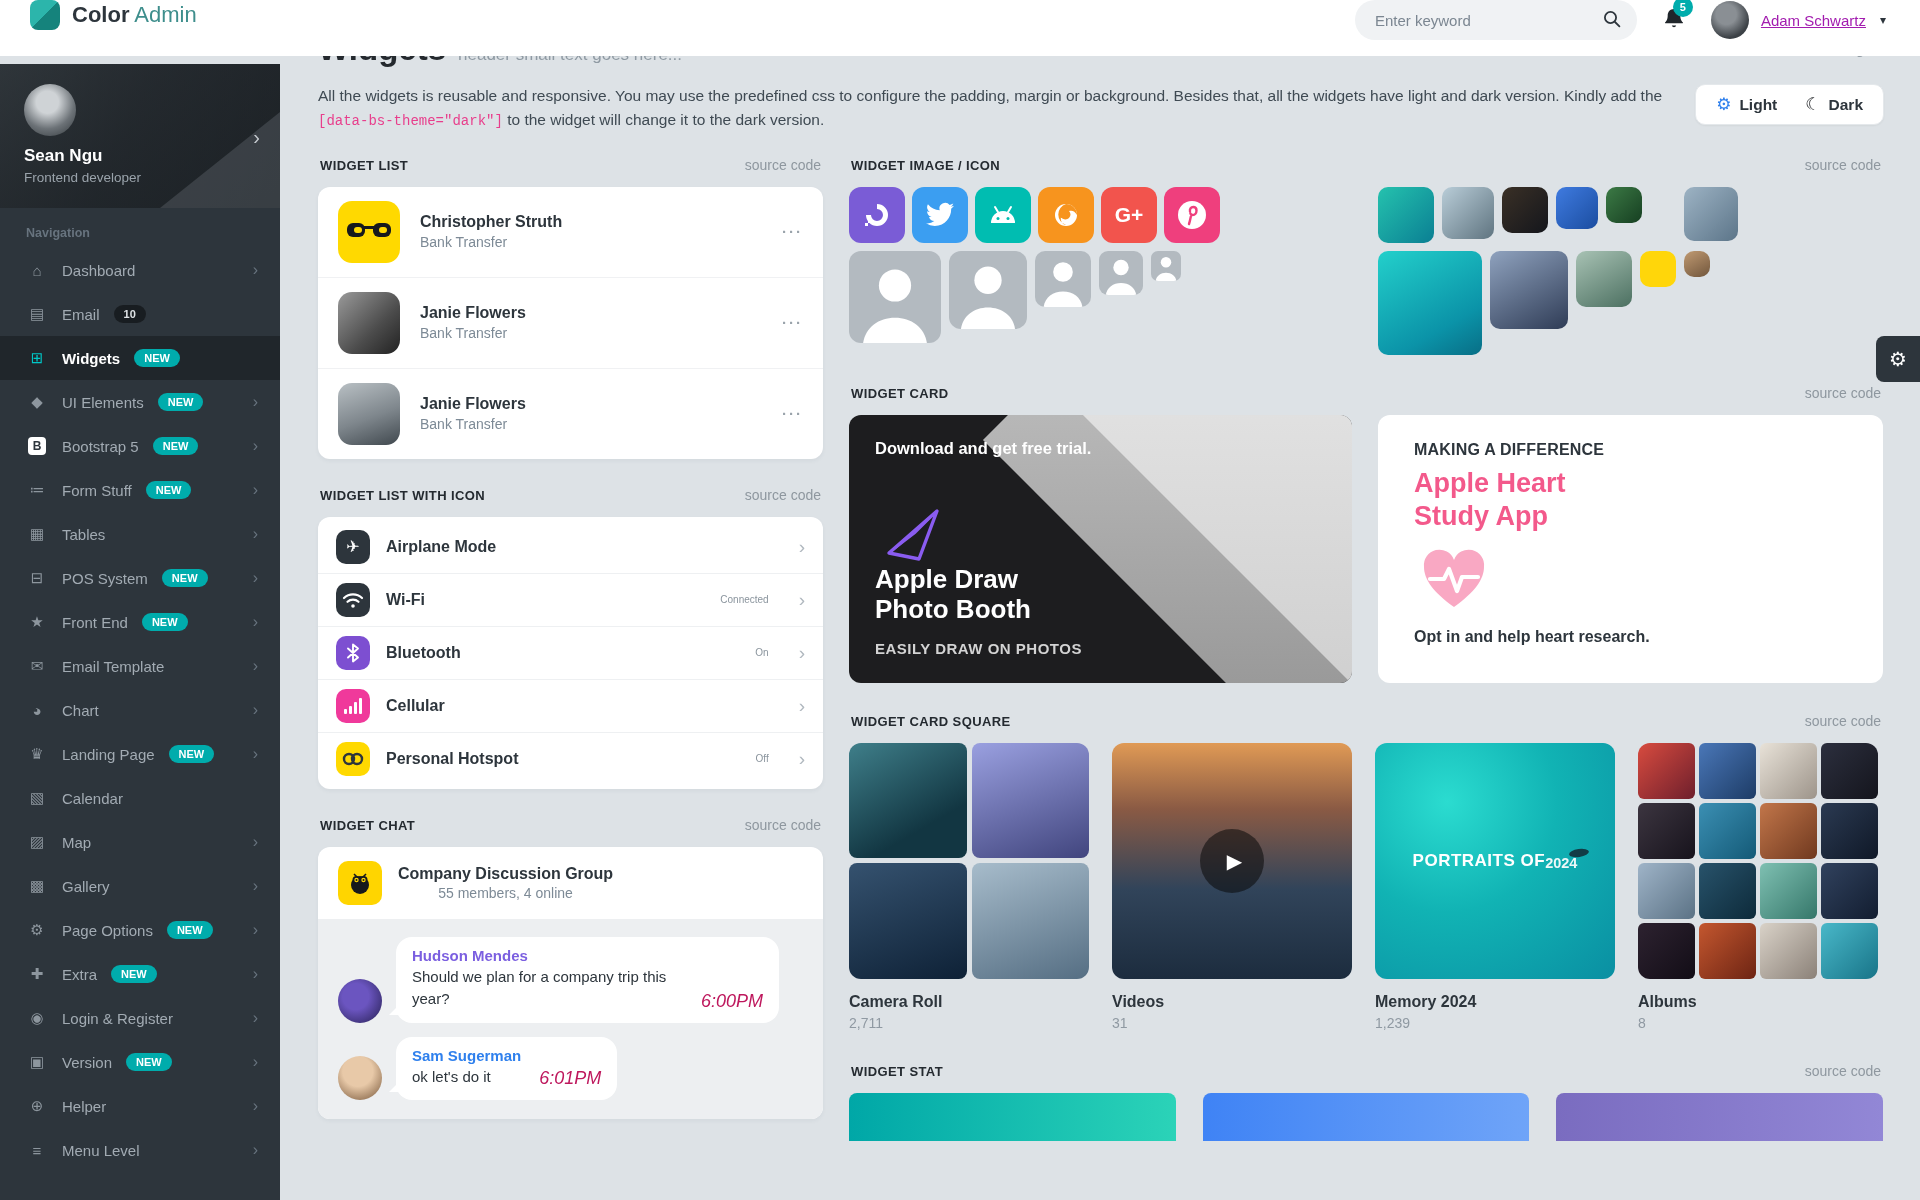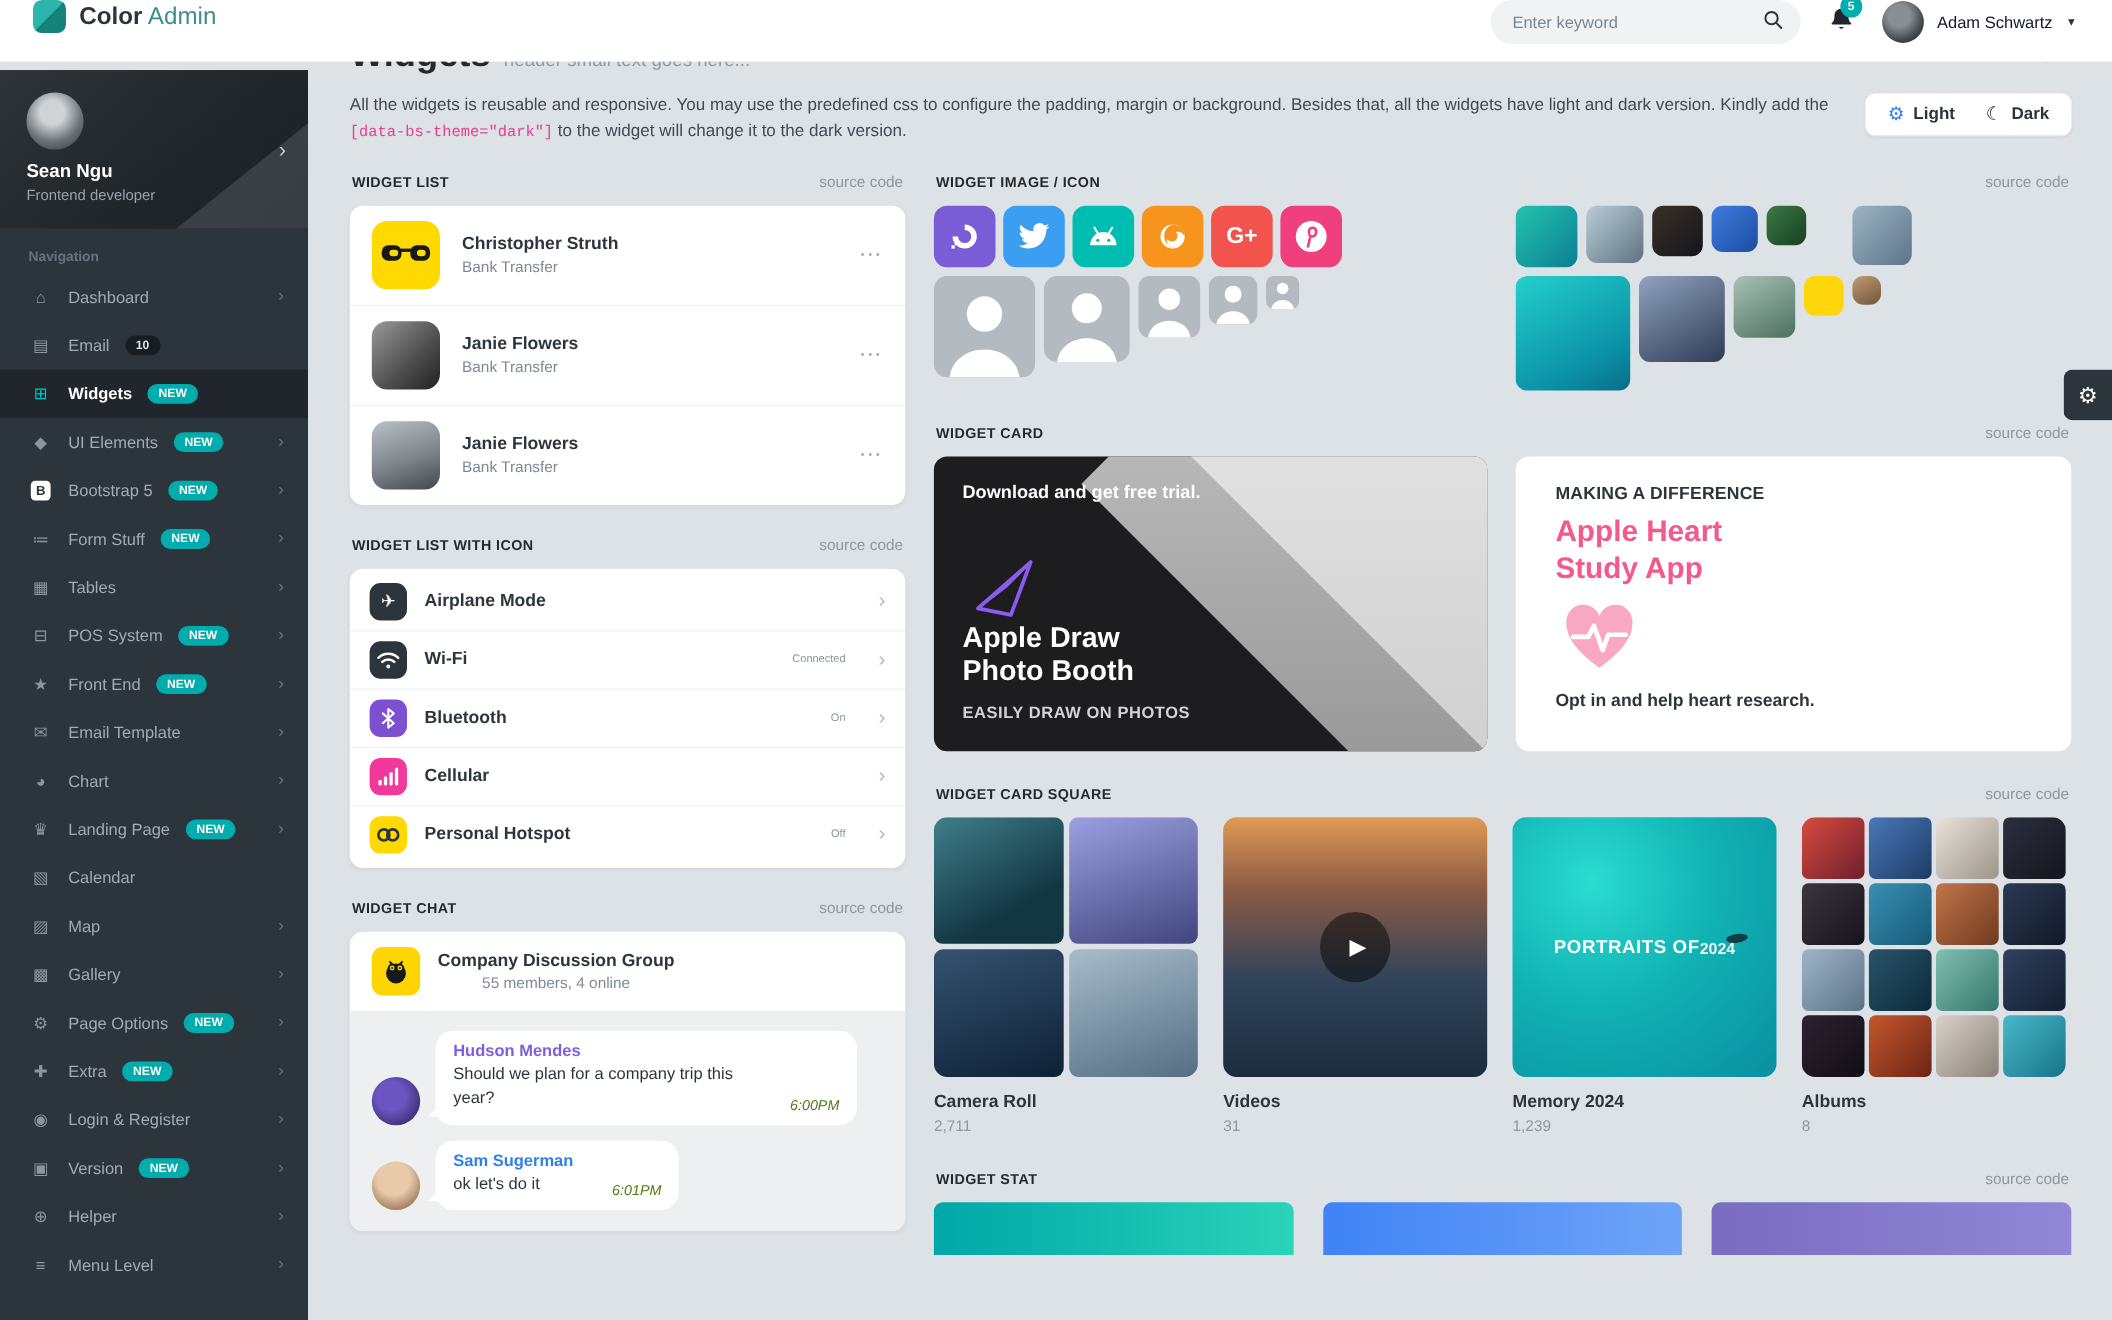--- a/index.html
+++ b/index.html
@@ -14,21 +14,21 @@
   .brand-text b { font-weight:700; }
   .brand-text .lite { color:#3e8e8c; font-weight:400; }
   .topbar-right { margin-left:auto; display:flex; align-items:center; gap:26px; }
   .search-pill { display:flex; align-items:center; width:282px; height:40px; background:#f0f2f4; border-radius:40px; padding:0 16px 0 20px; }
   .search-pill input { border:0; outline:0; background:transparent; flex:1; font-size:15px; color:#2d353c; font-family:inherit; }
   .search-pill input::placeholder { color:#7b8691; }
   .icon-btn { position:relative; cursor:pointer; }
   .badge-dot { position:absolute; top:-10px; left:10px; background:#00acac; color:#fff; font-size:11px; font-weight:700; min-width:20px; height:20px; border-radius:20px; display:flex; align-items:center; justify-content:center; padding:0 5px; }
   .user-menu { display:flex; align-items:center; gap:12px; cursor:pointer; }
   .user-avatar { width:38px; height:38px; border-radius:50%; background:radial-gradient(circle at 40% 35%,#8a8f94 0 30%,#3c4146 70%); }
-  .user-name { font-size:15px; color:#0f172a; }
+  .user-name { font-size:15px; color:#a21caf;text-decoration:underline; }
   .caret { font-size:12px; color:#2d353c; margin-left:2px; }
 
   
   .sidebar { position:fixed; top:64px; left:0; bottom:0; width:280px; background:#2d353c; z-index:20; }
   .profile { position:relative; height:144px; padding:20px 24px; background:
       linear-gradient(rgba(25,30,34,.55),rgba(25,30,34,.7)),
       linear-gradient(115deg,#4a5258 0%,#33393f 45%,#24292e 100%); overflow:hidden; }
   .profile::after { content:""; position:absolute; right:-30px; bottom:0; width:0; height:0; border-left:150px solid transparent; border-bottom:120px solid rgba(90,98,104,.45); }
   .profile-avatar { width:52px; height:52px; border-radius:50%; background:radial-gradient(circle at 45% 35%,#cfd3d6 0 25%,#6c7277 60%,#2e3438 100%); margin-bottom:10px; position:relative; z-index:2; }
   .profile-name { color:#fff; font-size:17px; font-weight:600; position:relative; z-index:2; }
@@ -102,21 +102,21 @@
   .msg { display:flex; gap:14px; margin-bottom:14px; align-items:flex-end; }
   .msg-avatar { width:44px; height:44px; border-radius:50%; flex:none; }
   .mav-1 { background:radial-gradient(circle at 40% 40%,#6b55c0 0 35%,#3a2f72 80%); }
   .mav-2 { background:radial-gradient(circle at 45% 35%,#e8c9a8 0 40%,#9a7a5c 80%); }
   .bubble { position:relative; background:#fff; border-radius:16px; padding:10px 16px 12px; }
   .bubble::before { content:""; position:absolute; left:-7px; bottom:8px; border:8px solid transparent; border-right-color:#fff; border-bottom-color:#fff; }
   .bubble-1 { width:383px; }
   .bubble-2 { padding-right:96px; }
   .msg-author { font-size:15px; font-weight:700; margin-bottom:2px; }
   .msg-text { font-size:15px; color:#2d353c; line-height:1.5; }
-  .msg-time { position:absolute; right:16px; bottom:11px; font-size:13px; font-style:italic; color:#4d7c0f; }
+  .msg-time { position:absolute; right:16px; bottom:11px; font-size:18px; font-style:italic; color:#be185d; }
 
   
   .row-2col { display:flex; gap:26px; }
   .icon-area { width:503px; flex:none; }
   .photo-area { width:505px; flex:none; }
   .social-row { display:flex; gap:7px; }
   .social-sq { width:56px; height:56px; border-radius:12px; display:flex; align-items:center; justify-content:center; cursor:pointer; }
   .ph-row { display:flex; gap:8px; align-items:flex-start; margin-top:8px; }
   .ph-avatar { background:#b3bac0; border-radius:12px; overflow:hidden; cursor:pointer; }
   .ph-avatar svg { display:block; width:100%; height:100%; }

